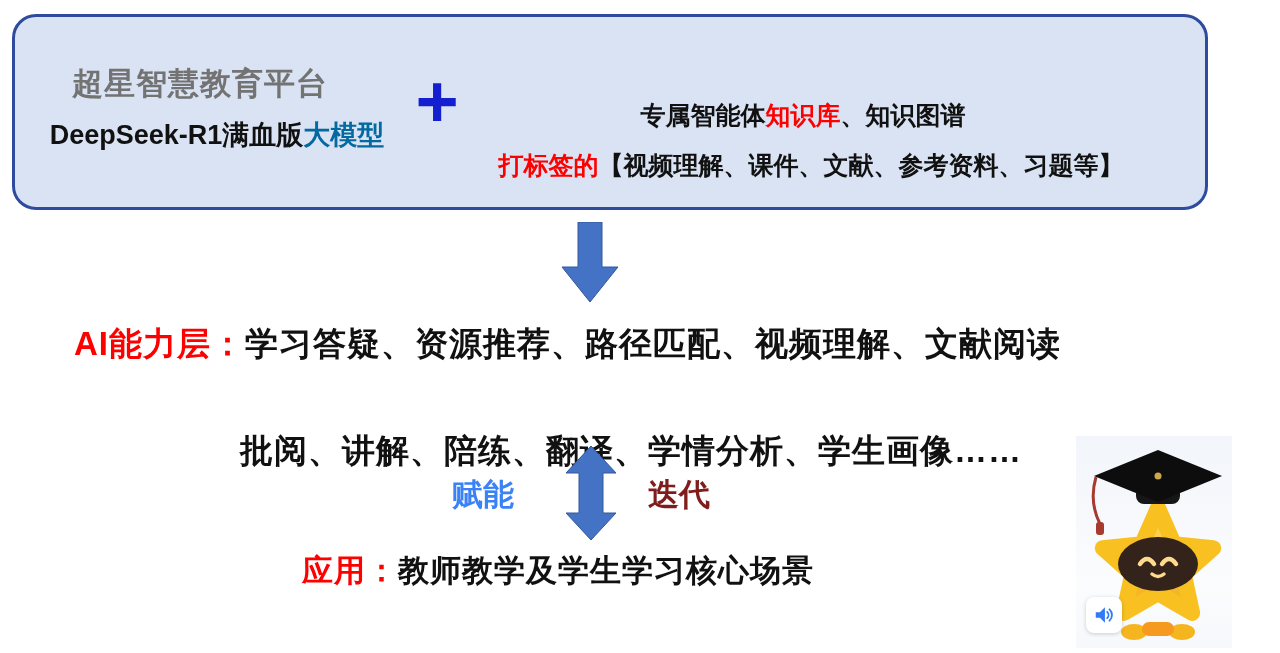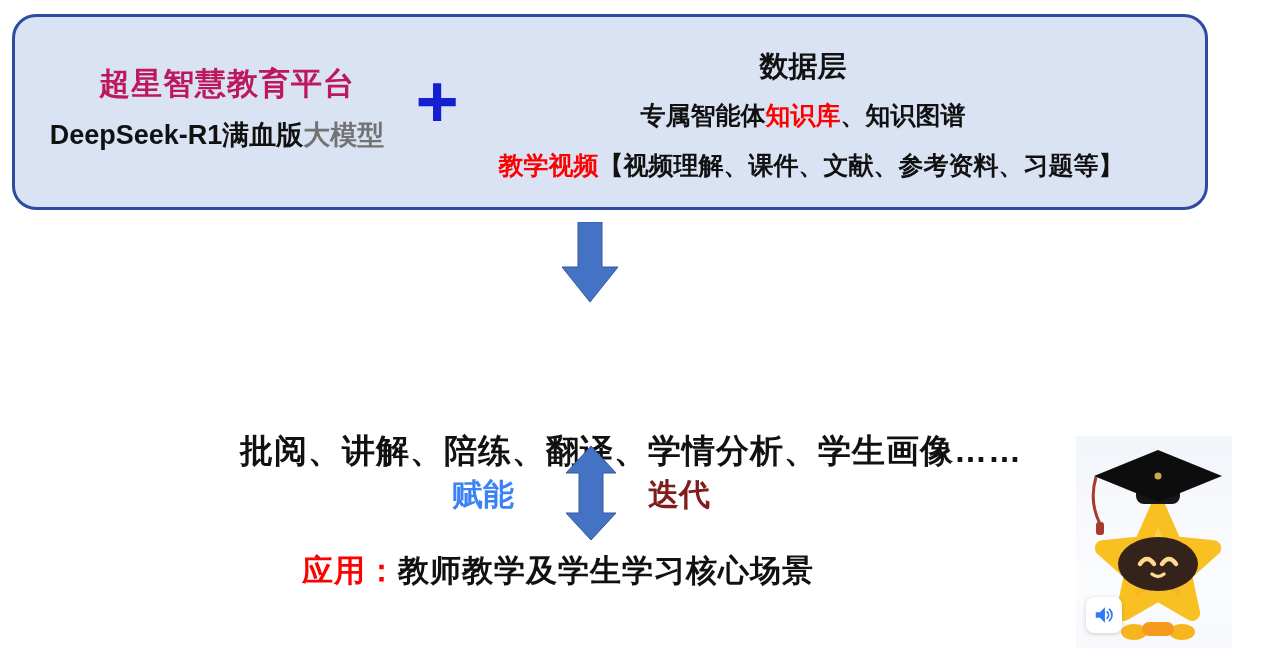--- a/index.html
+++ b/index.html
@@ -21,23 +21,23 @@
   
   .top-box {
     left: 12px; top: 14px;
     width: 1196px; height: 196px;
     background: #dae3f3;
     border: 3px solid #2e4b9e;
     border-radius: 24px;
   }
   .platform-title {
     left: 30px; top: 46px; width: 310px;
-    text-align: right;
+    text-align: center;
     font-size: 31px;
-    color: #be185d;
+    color: #737373;
     letter-spacing: 1px;
   }
   .model-line {
     left: 2px; top: 100px; width: 400px;
     text-align: center;
     font-size: 27px;
   }
   .plus-sign {
     left: 382px; top: 48px; width: 80px;
     text-align: center;
@@ -54,21 +54,21 @@
     left: 486px; top: 82px; width: 604px;
     text-align: center;
     font-size: 25px;
   }
   .data-line2 {
     left: 436px; top: 132px; width: 720px;
     text-align: center;
     font-size: 25px;
   }
 
-  .blue { color: #737373; text-align: center; }
+  .blue { color: #0369a1; text-align: center; }
   .red  { color: #fe0000; }
   .black{ color: #111111; }
 
   
   .down-arrow { left: 560px; top: 222px; }
   .double-arrow { left: 563px; top: 446px; }
 
   
   .ai-line1 {
     left: 74px; top: 322px;
@@ -120,31 +120,31 @@
 <div class="canvas">
 
   <div class="abs top-box">
 
     <div class="abs platform-title">超星智慧教育平台</div>
 
     <div class="abs model-line"><span class="black">DeepSeek-R1满血版</span><span class="blue">大模型</span></div>
 
     <div class="abs plus-sign">+</div>
 
-    <div class="abs data-title">数据层</div>
 
     <div class="abs data-line1"><span class="black">专属智能体</span><span class="red">知识库</span><span class="black">、知识图谱</span></div>
 
-    <div class="abs data-line2"><span class="red">教学视频</span><span class="black">【视频理解、课件、文献、参考资料、习题等】</span></div>
+    <div class="abs data-line2"><span class="red">打标签的</span><span class="black">【视频理解、课件、文献、参考资料、习题等】</span></div>
   </div>
 
   <svg class="abs down-arrow" width="60" height="80" viewBox="0 0 60 80">
     <polygon points="18,0 42,0 42,45 58,45 30,80 2,45 18,45" fill="#4472c4" stroke="#35589c" stroke-width="1"></polygon>
   </svg>
 
+  <div class="abs ai-line1"><span class="red">AI能力层：</span><span class="black">学习答疑、资源推荐、路径匹配、视频理解、文献阅读</span></div>
 
   <div class="abs ai-line2">批阅、讲解、陪练、翻译、学情分析、学生画像……</div>
 
   <div class="abs label-funeng">赋能</div>
 
   <svg class="abs double-arrow" width="56" height="94" viewBox="0 0 56 94">
     <polygon points="28,0 53,27 40,27 40,67 53,67 28,94 3,67 16,67 16,27 3,27" fill="#4472c4" stroke="#35589c" stroke-width="1"></polygon>
   </svg>
 
   <div class="abs label-diedai">迭代</div>

